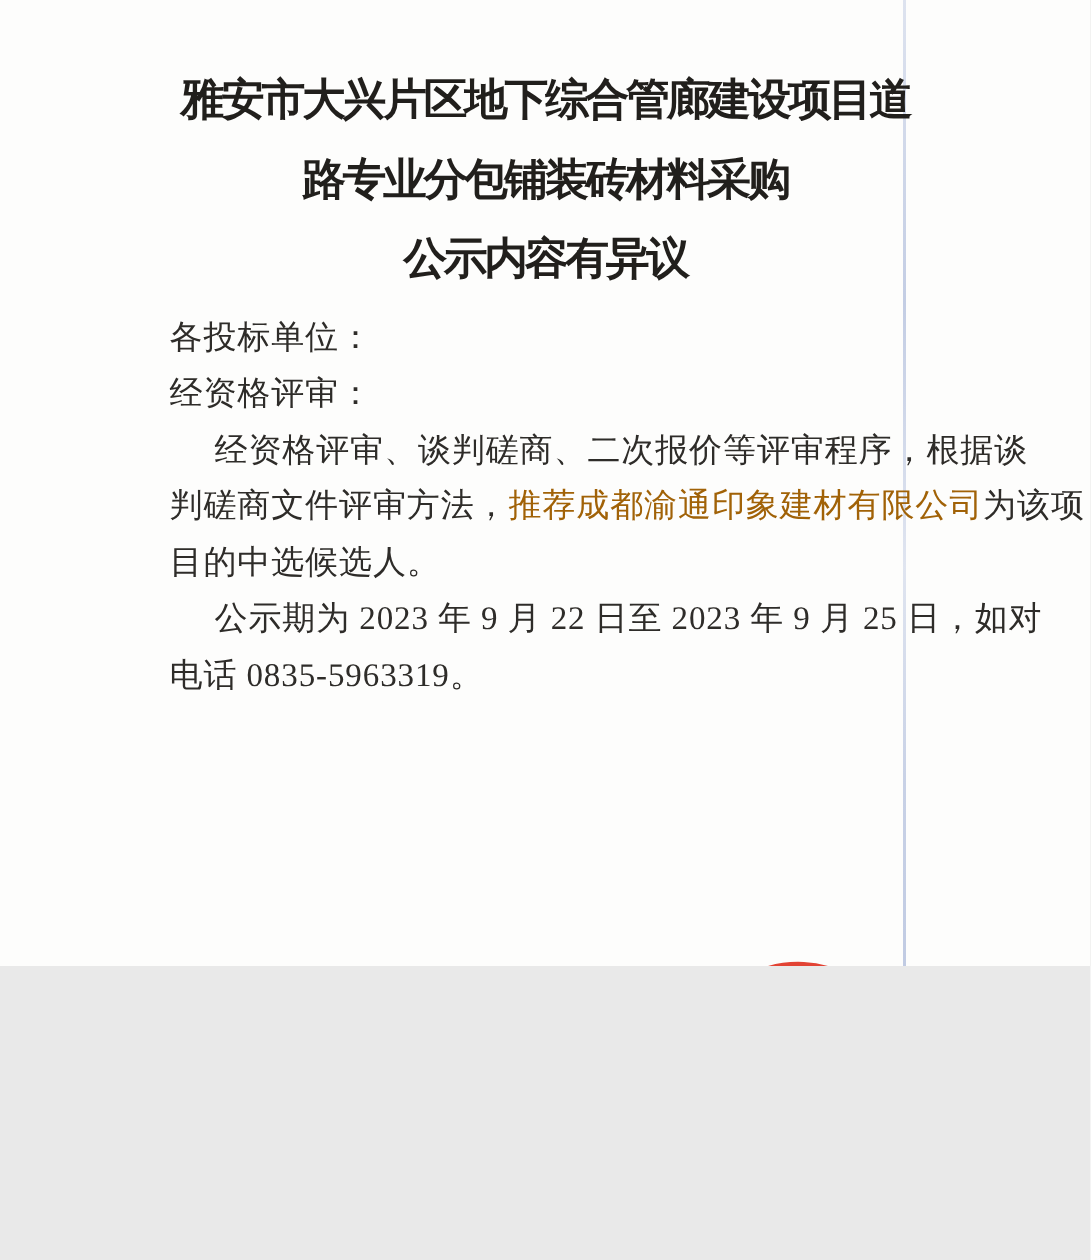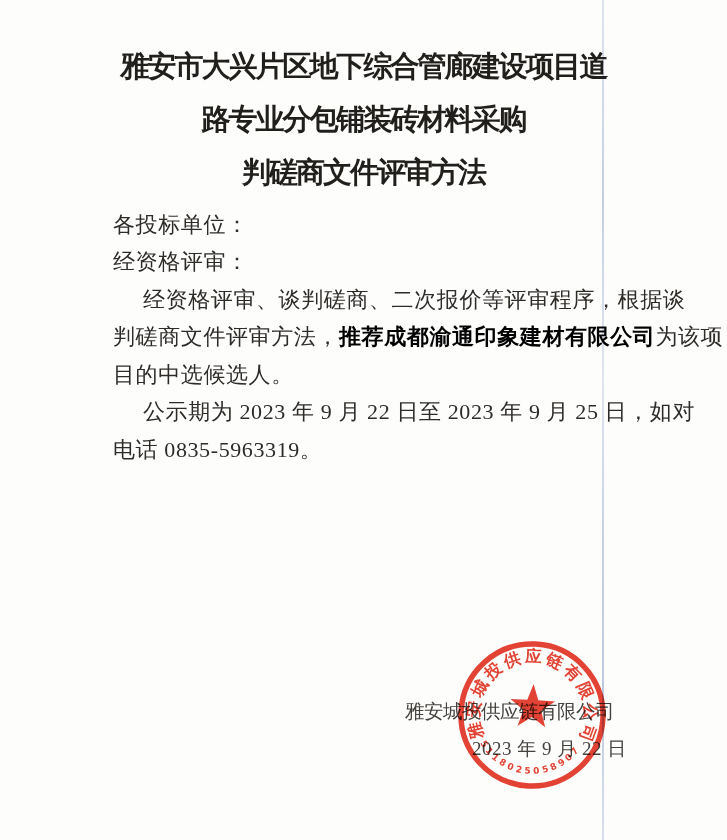--- a/index.html
+++ b/index.html
@@ -1,18 +1,18 @@
 <!DOCTYPE html>
 <html><head>
 <meta charset="utf-8">
 <style>
   html,body{margin:0;padding:0;background:#e9e9e9;}
   .page{
     position:relative;
-    width:727px;height:840px;
+    width:727px;height:644px;
     margin:0 auto;
     background:#fdfdfc;
     overflow:hidden;
     font-family:"Liberation Serif","DejaVu Serif",serif;
   }
   
   .scan-line{
     position:absolute;left:602px;top:0;width:2px;height:840px;
     background:linear-gradient(to bottom,
       rgba(148,166,208,.30) 0%,
@@ -36,21 +36,21 @@
   .title .t-line{display:block;}
   .body-block{
     position:absolute;left:113px;top:206px;width:540px;
     font-size:22px;
     line-height:37.45px;
     letter-spacing:0.6px;
     color:#2e2c29;
   }
   .body-block .line{white-space:nowrap;}
   .body-block .indent{padding-left:30px;}
-  .body-block .bold{font-weight:700;color:#000000;}
+  .body-block .bold{font-weight:400;color:#a16207;}
   .sig-company{
     position:absolute;left:405px;top:698px;
     font-size:19.5px;letter-spacing:-0.5px;color:#45423f;
     white-space:nowrap;
   }
   .sig-date{
     position:absolute;left:472px;top:736px;
     font-size:19px;letter-spacing:0.5px;color:#45423f;
     white-space:nowrap;
   }
@@ -70,21 +70,21 @@
 </head>
 <body>
 
 <div class="page">
 
   <div class="scan-line"></div>
 
   <h1 class="title">
     <span class="t-line">雅安市大兴片区地下综合管廊建设项目道</span>
     <span class="t-line">路专业分包铺装砖材料采购</span>
-    <span class="t-line">判磋商文件评审方法</span>
+    <span class="t-line">公示内容有异议</span>
   </h1>
 
   <div class="body-block">
     <div class="line">各投标单位：</div>
     <div class="line">经资格评审：</div>
     <div class="line indent">经资格评审、谈判磋商、二次报价等评审程序，根据谈</div>
     <div class="line"><span>判磋商文件评审方法，</span><span class="bold">推荐成都渝通印象建材有限公司</span><span>为该项</span></div>
     <div class="line">目的中选候选人。</div>
     <div class="line indent">公示期为 2023 年 9 月 22 日至 2023 年 9 月 25 日，如对</div>
     <div class="line">电话 0835-5963319。</div>

